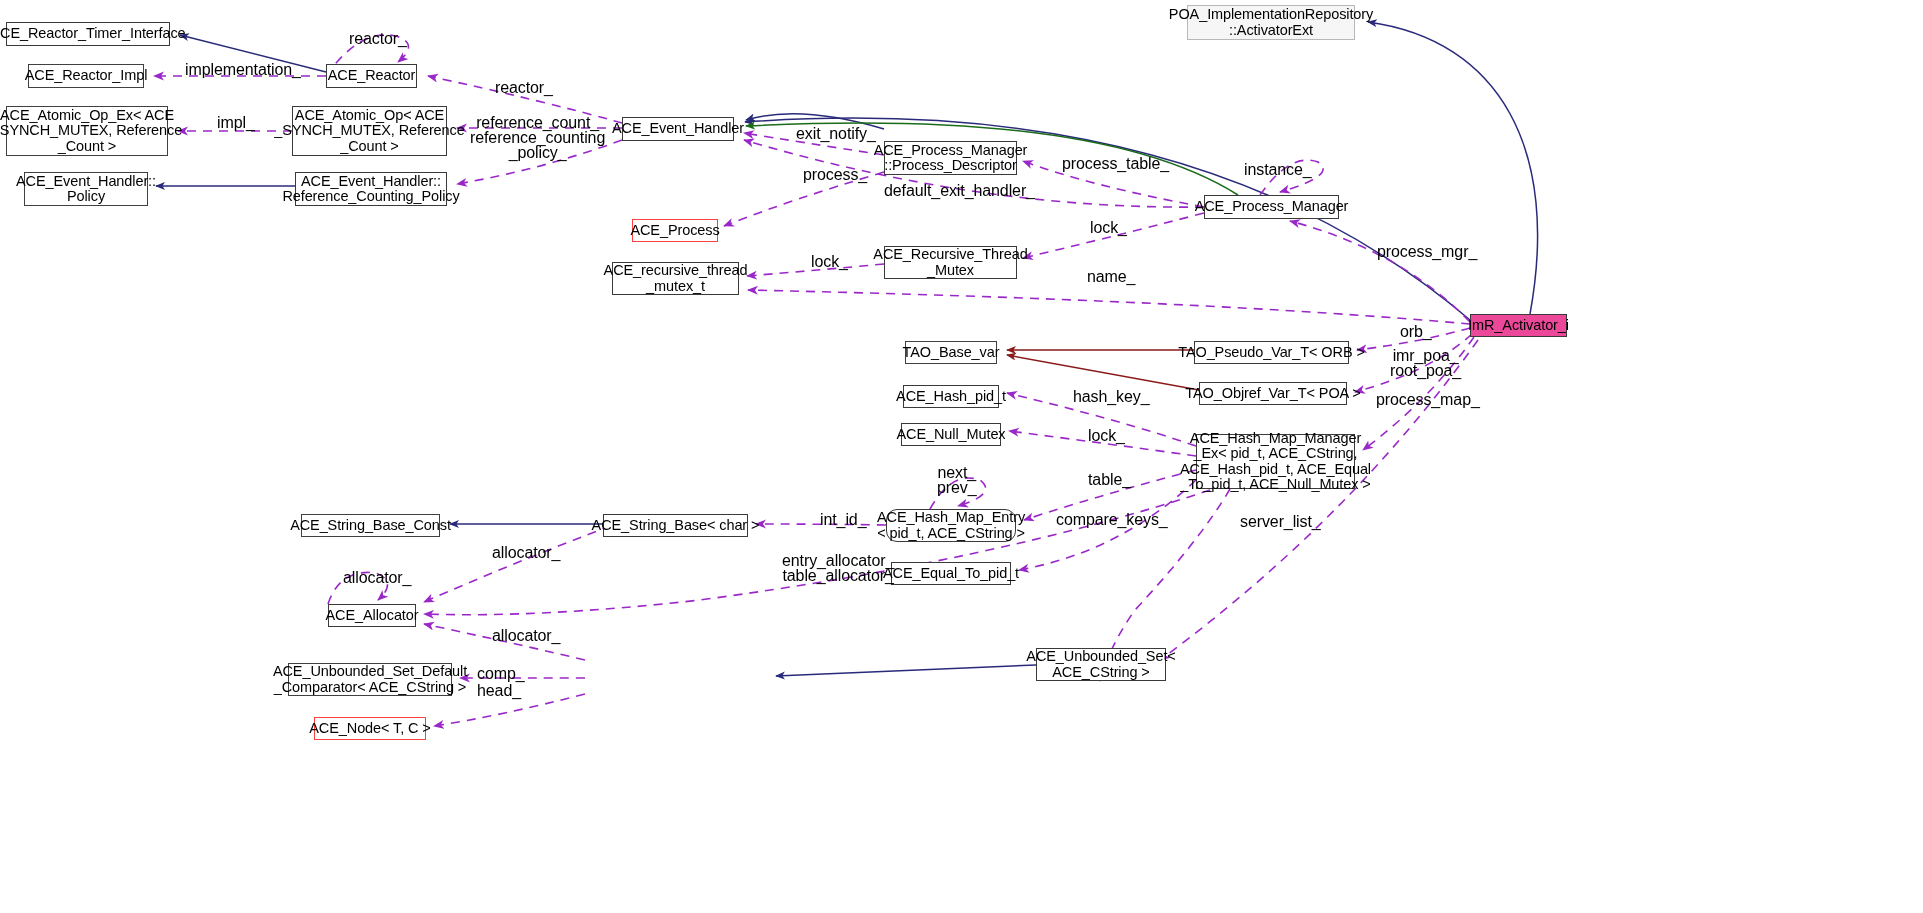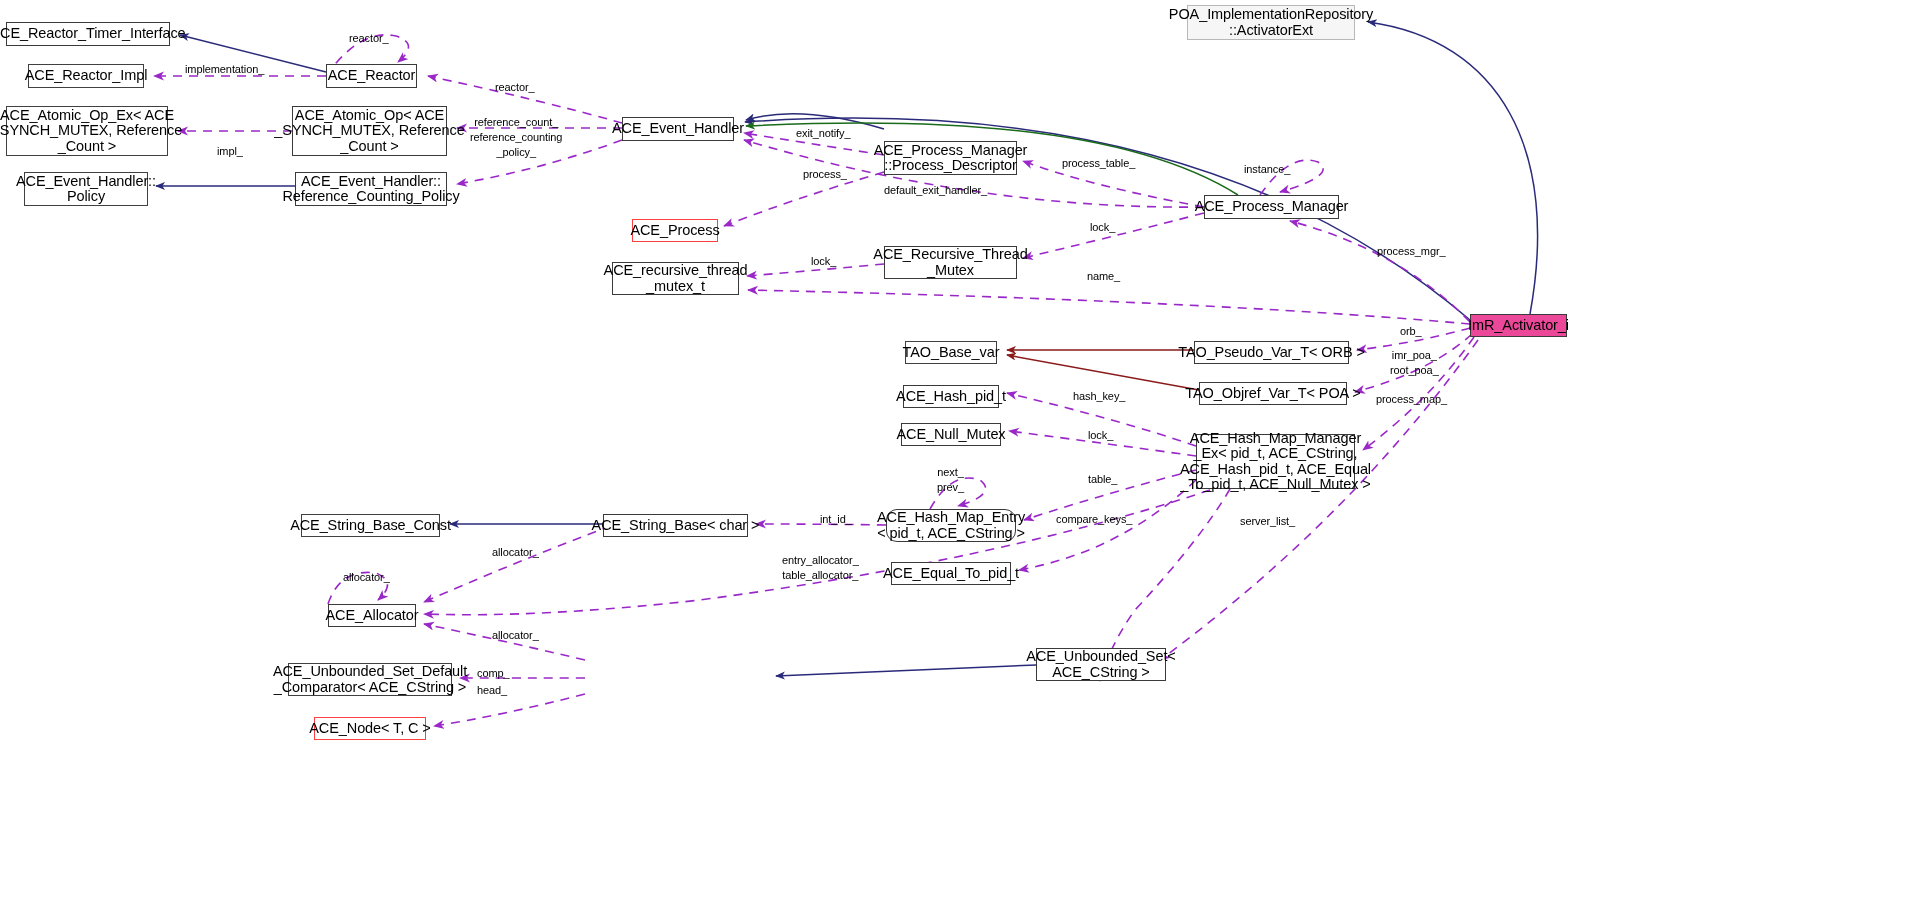--- a/index.html
+++ b/index.html
@@ -23,21 +23,21 @@
     white-space:pre;
     padding:1px 4px;
     z-index:5;
   }
   .node.bold{border-width:1.6px;border-color:#3a3a3a;}
   .node.focus{background:#ec4899;border:1.6px solid #3a3a3a;}
   .node.red{border:1.6px solid #ff4040;}
   .node.light{background:#f6f6f6;border:1px solid #b8b8b8;}
   .elabel{
     position:absolute;
-    font-size:11px;
+    font-size:16px;
     line-height:15px;
     color:#000000;
     white-space:pre;
     text-align:center;
     z-index:6;
     letter-spacing:-0.1px;
   }
 </style>
 </head>
 <body>
@@ -156,21 +156,21 @@
   <div class="node bold" style="left:891px;top:562px;width:120px;height:23px;">ACE_Equal_To_pid_t</div>
   <div class="node bold" style="left:328px;top:604px;width:88px;height:23px;">ACE_Allocator</div>
   <div class="node" style="left:288px;top:663px;width:164px;height:33px;">ACE_Unbounded_Set_Default
 _Comparator&lt; ACE_CString &gt;</div>
   <div class="node red" style="left:314px;top:717px;width:112px;height:23px;">ACE_Node&lt; T, C &gt;</div>
   <div class="node bold" style="left:1036px;top:648px;width:130px;height:33px;">ACE_Unbounded_Set&lt;
 ACE_CString &gt;</div>
 
   <div class="elabel" style="left:349px;top:31px;">reactor_</div>
   <div class="elabel" style="left:185px;top:62px;">implementation_</div>
-  <div class="elabel" style="left:217px;top:115px;margin-top:29px;">impl_</div>
+  <div class="elabel" style="left:217px;top:115px;">impl_</div>
   <div class="elabel" style="left:495px;top:80px;">reactor_</div>
   <div class="elabel" style="left:470px;top:115px;">reference_count_
 reference_counting
 _policy_</div>
   <div class="elabel" style="left:796px;top:126px;">exit_notify_</div>
   <div class="elabel" style="left:803px;top:167px;">process_</div>
   <div class="elabel" style="left:884px;top:183px;">default_exit_handler_</div>
   <div class="elabel" style="left:1062px;top:156px;">process_table_</div>
   <div class="elabel" style="left:1244px;top:162px;">instance_</div>
   <div class="elabel" style="left:1090px;top:220px;">lock_</div>

